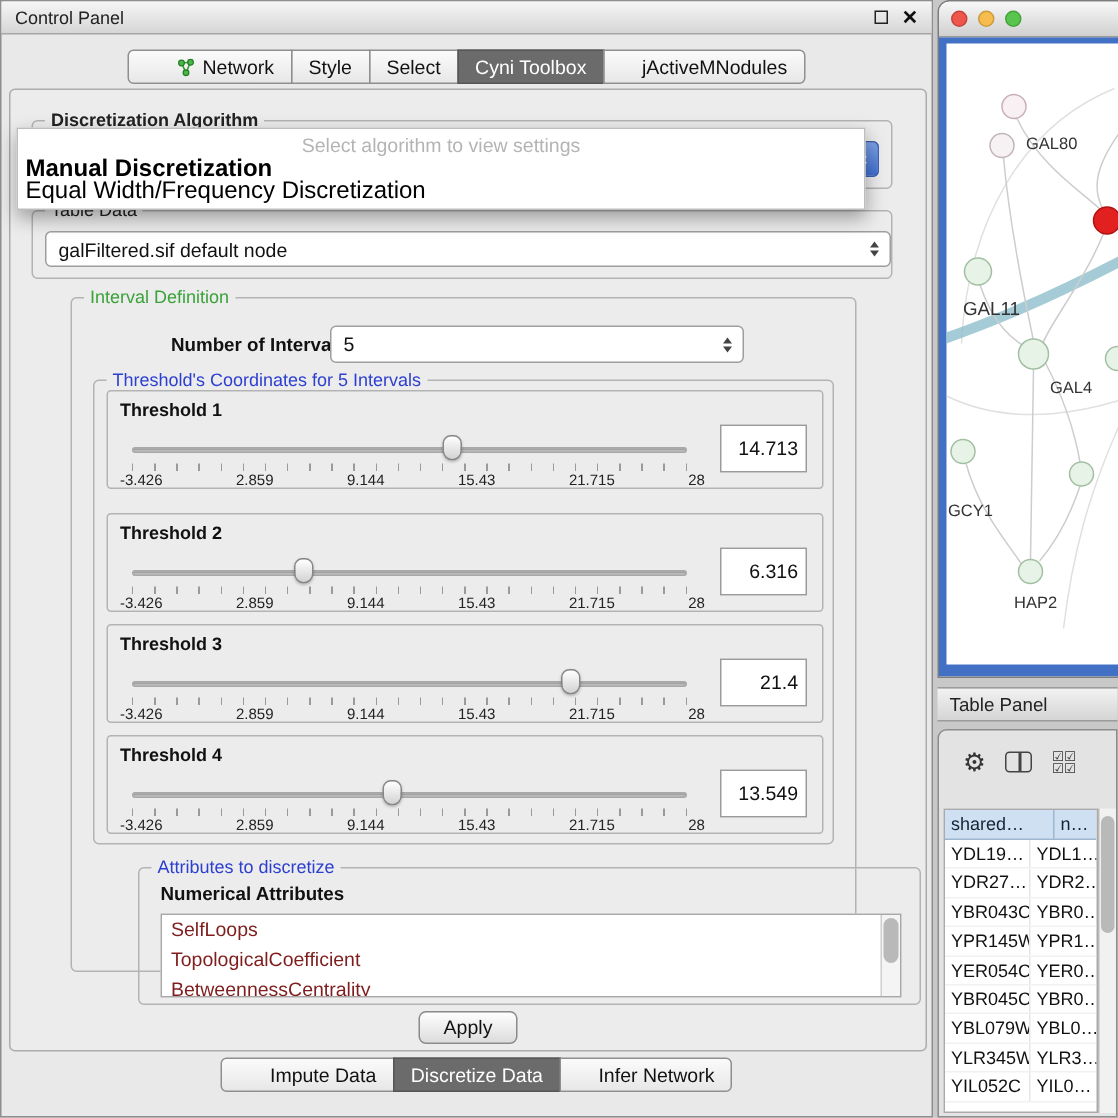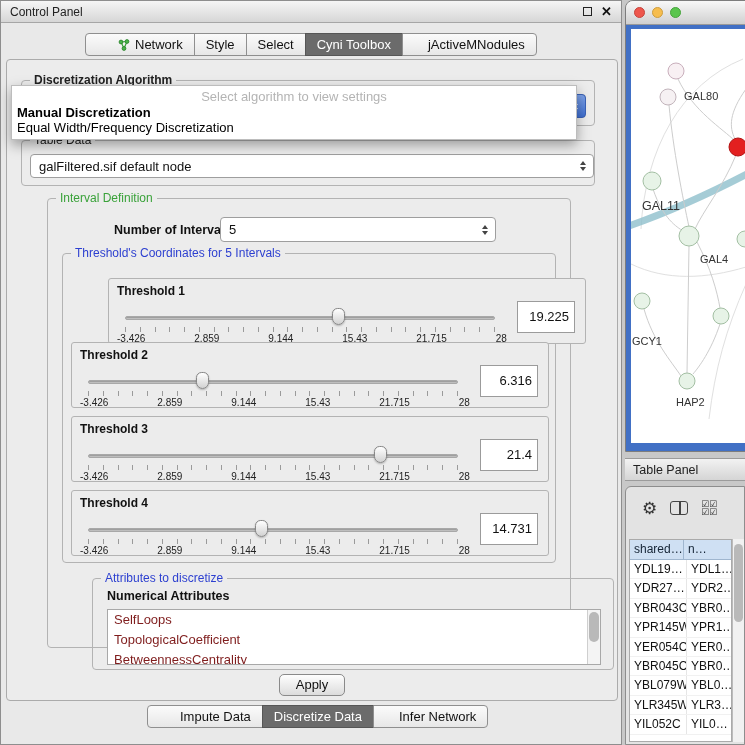--- a/index.html
+++ b/index.html
@@ -47,21 +47,21 @@
                border-radius:0 4px 4px 0; background:linear-gradient(#7da2e8,#3f6fd1);
                border:1px solid #3a62b8; display:flex; flex-direction:column; align-items:center;
                justify-content:center; gap:3px; }
   .wtri-up   { width:0; height:0; border-left:3px solid transparent; border-right:3px solid transparent; border-bottom:4px solid #fff; }
   .wtri-down { width:0; height:0; border-left:3px solid transparent; border-right:3px solid transparent; border-top:4px solid #fff; }
 
   .dropdown { position:absolute; left:10px; top:84px; width:566px; background:#fff;
               border:1px solid #bdbdbd; box-shadow:0 5px 12px rgba(0,0,0,.35); z-index:40;
               padding:2px 0 4px; }
   .dd-placeholder { text-align:center; font-size:13px; color:#b4b4b4; line-height:17px; }
-  .dd-item { font-size:13px; color:#000; padding-left:5px; line-height:15px; }
+  .dd-item { font-size:16px; color:#000; padding-left:5px; line-height:15px; }
   .dd-item.bold { font-weight:bold; }
 
   .td-group { left:14px; top:80px; width:574px; height:46px; }
   .td-combo { left:8px; right:0; top:13px; height:24px; }
 
   .interval-group { left:40px; top:138px; width:524px; height:450px; }
   .ni-label { position:absolute; left:38px; top:24px; font-size:12.5px; font-weight:bold; color:#111;margin-left:28px; }
   .ni-combo { left:172px; top:18px; width:276px; height:25px; }
 
   .coords-group { left:14px; top:54px; width:494px; height:310px; }
@@ -126,21 +126,21 @@
                 align-items:center; padding-left:16px; gap:13px; }
   .gear { font-size:17px; color:#333; line-height:1; }
   .col-icon { width:18px; height:14px; border:1.5px solid #444; border-radius:3px; position:relative; }
   .col-icon::after { content:""; position:absolute; left:50%; top:0; bottom:0; width:1.5px; background:#444; }
   .checks { font-size:9px; line-height:8px; color:#333; }
 
   .tp-table { position:absolute; left:3px; right:12px; top:52px; bottom:2px; background:#fff;
               border:1px solid #aaa; overflow:hidden; }
   .tp-headrow { display:flex; height:20px; background:#cfe0f3; border-bottom:1px solid #9fb6cf; }
   .tp-hcell { font-size:12px; color:#152435; padding:2px 0 0 4px; white-space:nowrap; overflow:hidden; }
-  .tp-hcell.c1 { width:54px; border-right:1px solid #9fb6cf; }
+  .tp-hcell.c1 { width:73px; border-right:1px solid #9fb6cf; }
   .tp-hcell.c2 { flex:1; }
   .tp-row { display:flex; height:19.4px; border-bottom:1px solid #f1f1f1; }
   .tp-cell { font-size:12px; color:#111; padding:2px 0 0 4px; white-space:nowrap; overflow:hidden; }
   .tp-cell.c1 { width:57px; border-right:1px solid #e6e6e6; }
   .tp-cell.c2 { flex:1; }
   .tp-vscroll { position:absolute; right:0; top:52px; bottom:2px; width:12px; background:#f1f1f1;
                 border-left:1px solid #bbb; }
   .tp-vscroll .vthumb { top:5px; height:78px; }
 </style>
 </head>
@@ -213,36 +213,36 @@
         <span class="combo-text">5</span>
         <div class="spin">
           <div class="tri-up"></div>
             <div class="tri-down"></div>
         </div>
       </div>
 
       <div class="group coords-group">
         <span class="group-label blue">Threshold's Coordinates for 5 Intervals</span>
 
-        <div class="thr-panel" style="top:24px;margin-left:37px;">
+        <div class="thr-panel" style="top:6px;">
           <span class="thr-label">Threshold 1</span>
           <div class="thr-slider">
             <div class="track"></div>
             <div class="thumb" style="left: 57.7%;"></div>
             <div class="ticks"></div>
             <div class="tick-labels">
               <span>-3.426</span>
               <span>2.859</span>
               <span>9.144</span>
               <span>15.43</span>
               <span>21.715</span>
               <span>28</span>
             </div>
           </div>
-          <div class="thr-value">19.225</div>
+          <div class="thr-value">14.713</div>
         </div>
 
         <div class="thr-panel" style="top:88px;">
           <span class="thr-label">Threshold 2</span>
           <div class="thr-slider">
             <div class="track"></div>
             <div class="thumb" style="left: 31%;"></div>
             <div class="ticks"></div>
             <div class="tick-labels">
               <span>-3.426</span>
@@ -282,21 +282,21 @@
             <div class="ticks"></div>
             <div class="tick-labels">
               <span>-3.426</span>
               <span>2.859</span>
               <span>9.144</span>
               <span>15.43</span>
               <span>21.715</span>
               <span>28</span>
             </div>
           </div>
-          <div class="thr-value">14.731</div>
+          <div class="thr-value">13.549</div>
         </div>
       </div>
     </div>
 
     <div class="group attr-group">
       <span class="group-label blue">Attributes to discretize</span>
       <span class="attr-title">Numerical Attributes</span>
       <div class="attr-list">
         <div class="attr-item">SelfLoops</div>
         <div class="attr-item">TopologicalCoefficient</div>

